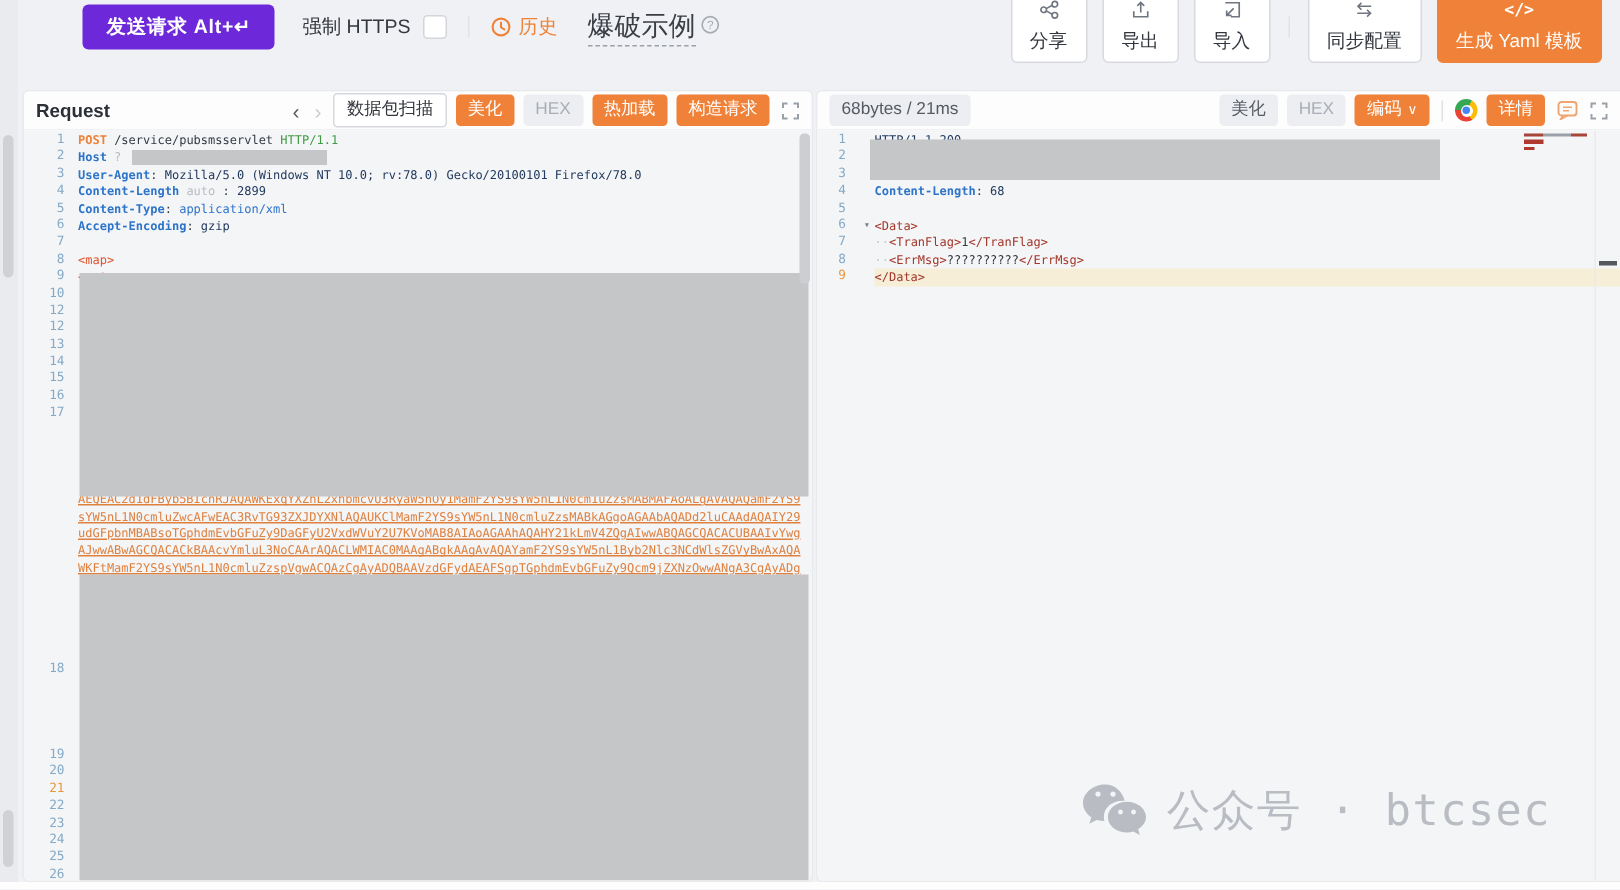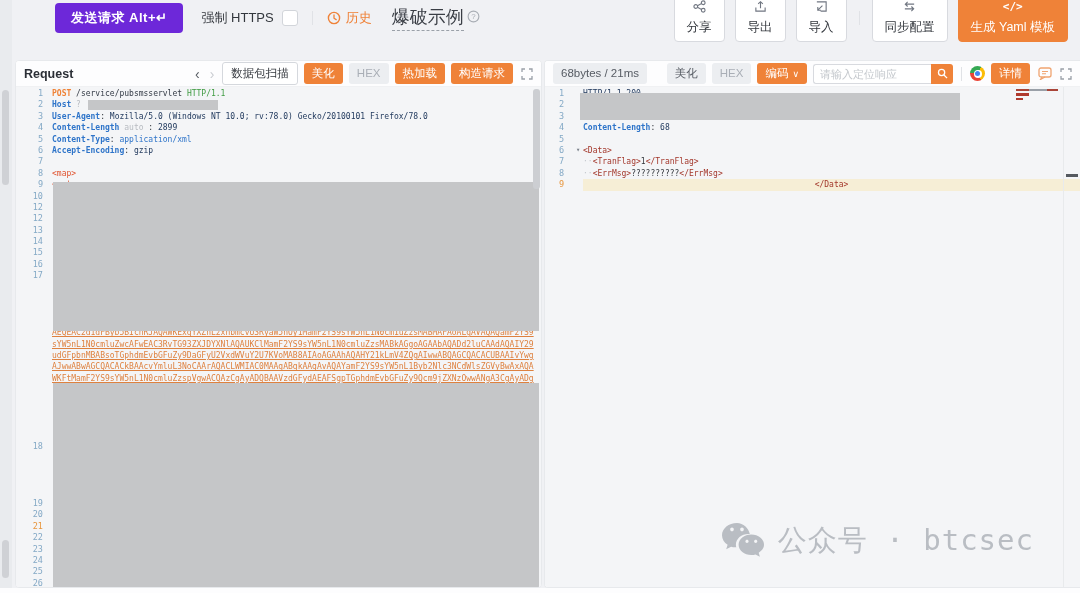--- a/index.html
+++ b/index.html
@@ -57,21 +57,21 @@
   .chrome-ic::after { content:""; position:absolute; left:5px; top:5px; width:5px; height:5px; background:#4285f4; border-radius:50%; }
 
   
   .editor { position:relative; flex:1; background:#f4f5f7; overflow:hidden; font-family:"DejaVu Sans Mono",monospace; font-size:8px; }
   .rows { padding-top:1px; }
   .crow { display:flex; height:11.4px; line-height:11.4px; white-space:pre; }
   .gut { flex:none; width:36px; text-align:right; padding-right:9px; color:#84a9c6; font-size:8.5px; }
   .response .gut { width:28px; }
   .fold { flex:none; width:10px; color:#7c838c; font-size:7px; text-align:center; }
   .txt { flex:1; position:relative; }
-  .crow.active .txt-wrap { background:#f6eed6;text-align:center; }
+  .crow.active .txt-wrap { background:#f6eed6; }
   .txt-wrap { display:block; }
   .crow.active .gut, .gut.gact { color:#e8963e; }
 
   .tk-method { color:#ef8236; font-weight:bold;text-align:center; }
   .tk-path   { color:#333a45; }
   .tk-proto  { color:#3f9b42; }
   .tk-hdr    { color:#2e74c9; font-weight:bold; }
   .tk-plain  { color:#33373d; }
   .tk-val    { color:#223a5e; }
   .tk-link   { color:#2e74c9; }
@@ -240,29 +240,20 @@
       <div class="vscroll-thumb"></div>
     </div>
   </div>
 
   <div class="panel response">
     <div class="panel-header">
       <span class="btn btn-light stats-badge">68bytes / 21ms</span>
       <button class="btn btn-light">美化</button>
       <button class="btn btn-gray">HEX</button>
       <button class="btn btn-orange"><span>编码</span><span class="caret">∨</span></button>
-      <span class="search-wrap">
-        <input class="search-input" placeholder="请输入定位响应" style="">
-        <button class="search-btn">
-          <svg width="11" height="11" viewBox="0 0 12 12">
-              <circle cx="5" cy="5" r="3.4" fill="none" stroke="#fff" stroke-width="1.4"></circle>
-              <path d="M7.6 7.6L11 11" stroke="#fff" stroke-width="1.4"></path>
-            </svg>
-        </button>
-      </span>
       <span class="vdiv" style="margin:0 2px;"></span>
       <span class="chrome-ic"></span>
       <button class="btn btn-orange">详情</button>
       <span class="expand-ic" style="color:#f0a470;">
         <svg width="14" height="13" viewBox="0 0 14 13">
             <rect x="1" y="1" width="12" height="9" rx="2" fill="none" stroke="currentColor" stroke-width="1.3"></rect>
             <path d="M4 10l-1.5 2.5L7 10" fill="none" stroke="currentColor" stroke-width="1.2"></path>
             <path d="M4 4.5h6M4 6.8h4" stroke="currentColor" stroke-width="1.1"></path>
           </svg>
       </span>

